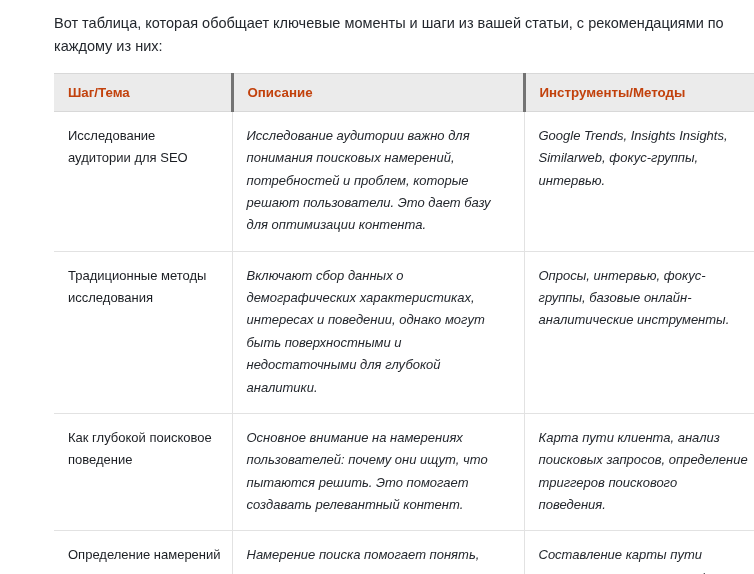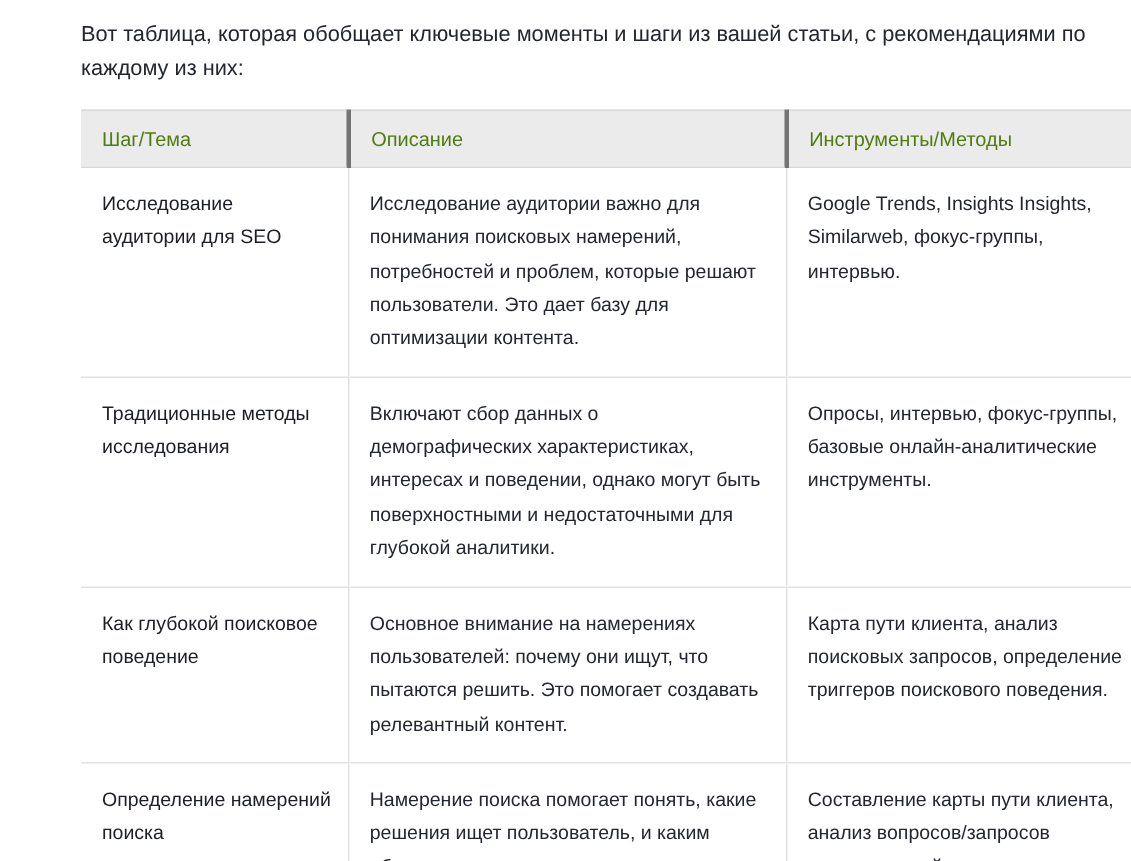--- a/index.html
+++ b/index.html
@@ -34,23 +34,23 @@
     table-layout: fixed;
     font-size: 13px;
   }
   table.summary col.c1 { width: 178px; }
   table.summary col.c2 { width: 292px; }
   table.summary col.c3 { width: 238px; }
 
   table.summary thead th {
     background: #ebebeb;
     text-align: left;
-    font-weight: normal;
+    font-weight: bold;
     font-size: 13.3px;
-    color: #4d7c0f;
+    color: #c2410c;
     padding: 11px 12px 11px 14px;
     border: 1px solid #d8d8d8;
     border-left: none;
     border-right: none;
     vertical-align: middle;
   }
   table.summary thead th.sep {
     border-left: 3px solid #737373;
   }
   table.summary tbody td {
@@ -61,20 +61,21 @@
     font-size: 13px;
     color: #23272d;
   }
   table.summary tbody td.col-step {
     font-weight: normal;
     color: #1b1e23;
     padding-right: 10px;
   }
   table.summary tbody td.sep {
     border-left: 1px solid #e2e2e2;
+    font-style: italic;
   }
   table.summary tbody tr:first-child td {
     border-top: none;
   }
 </style>
 </head>
 <body>
 
 <div class="page">
 

